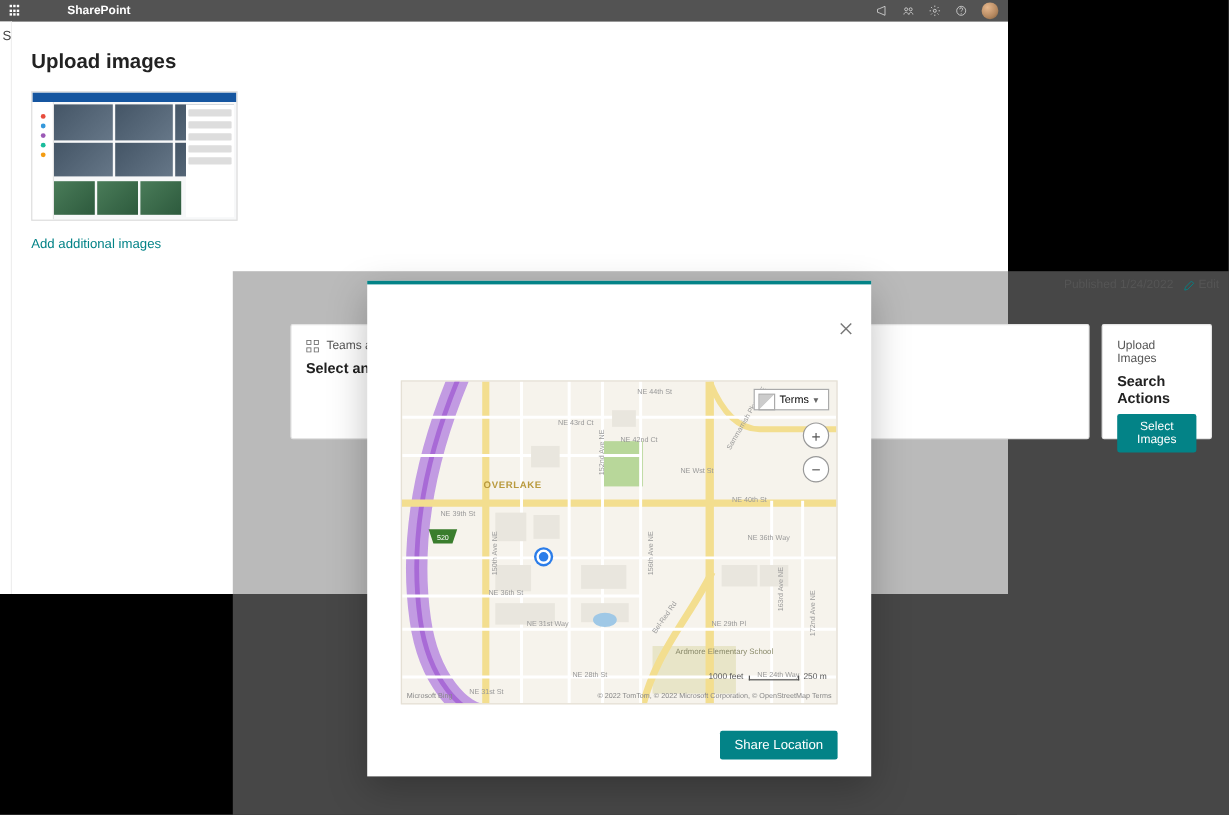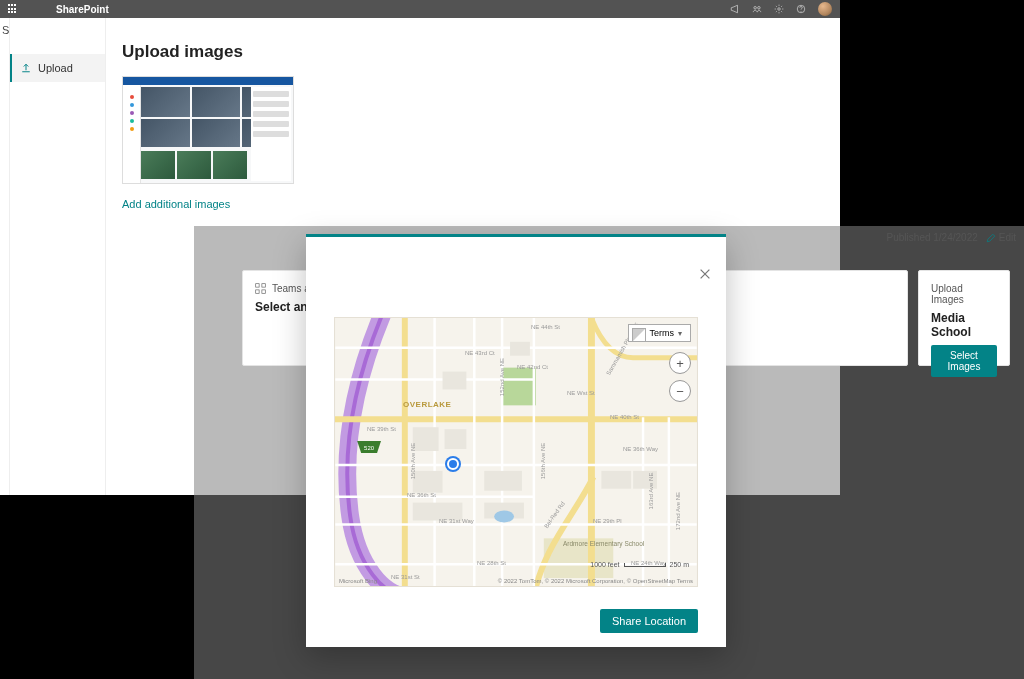--- a/index.html
+++ b/index.html
@@ -152,28 +152,20 @@
       <svg class="hicon" viewBox="0 0 16 16">
           <circle cx="8" cy="8" r="6" fill="none" stroke="#fff"></circle>
           <path d="M6 6a2 2 0 114 0c0 1-2 1.5-2 3" fill="none" stroke="#fff"></path>
           <circle cx="8" cy="12" r=".7" fill="#fff"></circle>
         </svg>
       <div class="sp-avatar"></div>
     </div>
   </div>
   <div class="sp-body">
     <div class="sp-initial">S</div>
-    <div class="sp-nav">
-      <div class="sp-nav-item">
-        <svg viewBox="0 0 16 16">
-            <path d="M8 11V3M5 6l3-3 3 3M3 13h10" fill="none" stroke="#038387" stroke-width="1.3"></path>
-          </svg>
-        <span>Upload</span>
-      </div>
-    </div>
     <div class="sp-main">
       <div class="sp-title">Upload images</div>
       <div class="sp-thumb">
         <div class="tbar"></div>
         <div class="tside"></div>
         <div class="tdots">
             <span class="d1"></span>
             <span class="d2"></span>
             <span class="d3"></span>
             <span class="d4"></span>
@@ -228,21 +220,21 @@
             <rect x="10" y="10" width="5" height="5" fill="none" stroke="#666"></rect>
           </svg>
         <span>Teams app</span>
       </div>
       <div class="card-title">Select an app fr</div>
     </div>
     <div class="card right" style="flex:0 0 92px">
       <div class="card-head" style="justify-content:flex-end">
         <span>Upload Images</span>
       </div>
-      <div class="card-title">Media School</div>
+      <div class="card-title">Search Actions</div>
       <button class="btn-teal">Select Images</button>
     </div>
   </div>
 
   <div class="modal">
     <div class="modal-close">
       <svg viewBox="0 0 16 16">
           <line x1="3" y1="3" x2="13" y2="13" stroke="#777" stroke-width="1.4"></line>
           <line x1="13" y1="3" x2="3" y2="13" stroke="#777" stroke-width="1.4"></line>
         </svg>

